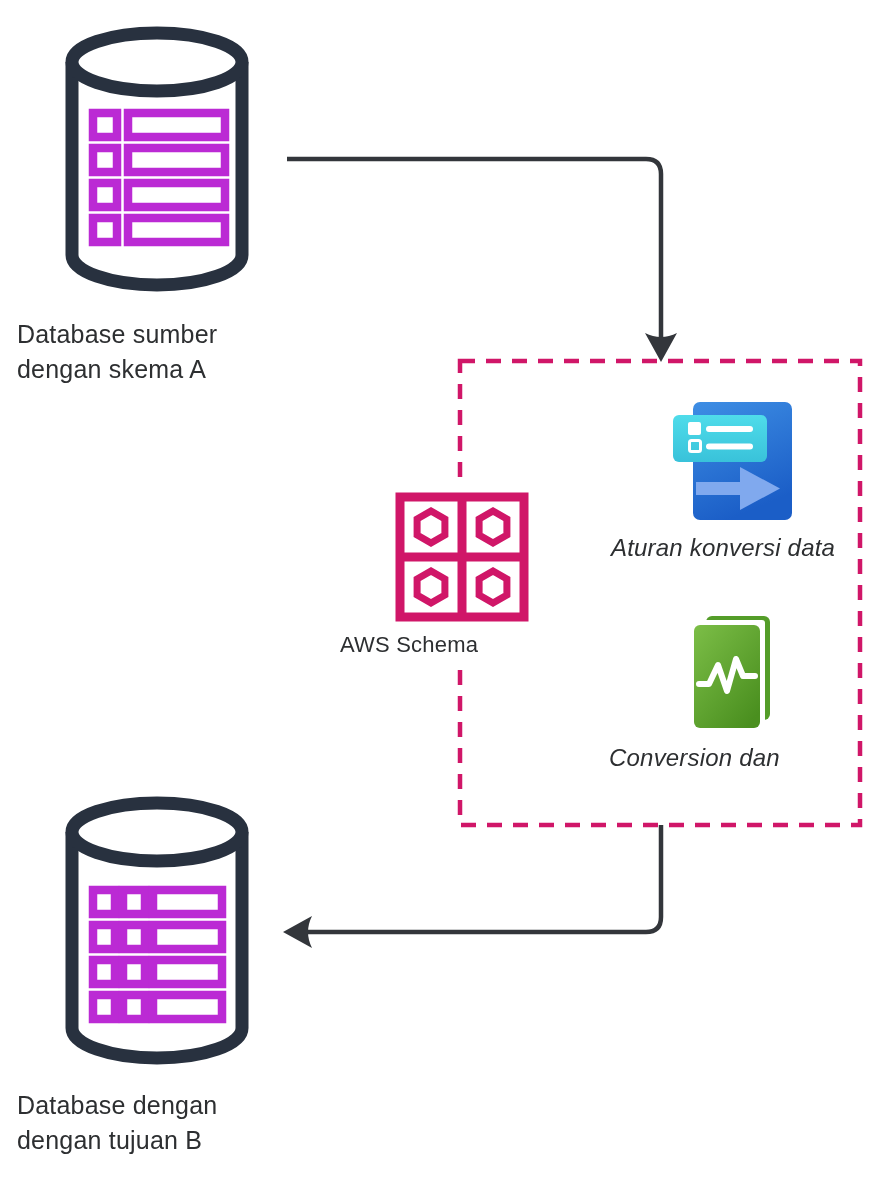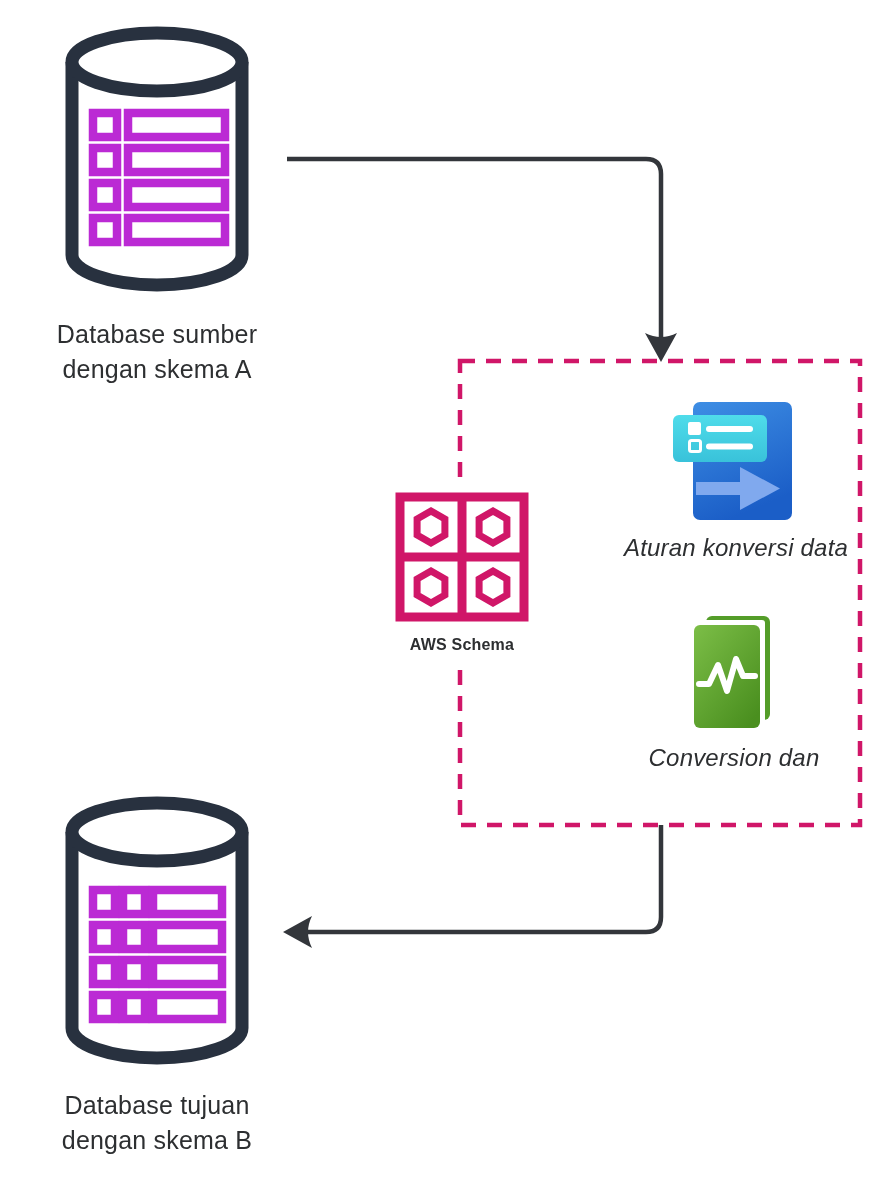--- a/index.html
+++ b/index.html
@@ -22,32 +22,30 @@
   html,body{width:896px;height:1184px;}
   body{
     background:var(--background);
     font-family:"Liberation Sans","DejaVu Sans",sans-serif;
     position:relative;
     overflow:hidden;
   }
   .abs{position:absolute;}
   .lbl{
     position:absolute;
-    text-align:center;
     color:var(--text);
     font-size:25px;
     line-height:35px;
     letter-spacing:0.2px;
   }
   .lbl-med{font-size:24px;line-height:33px;font-style:italic;}
   .lbl-sct{
-    font-size:16px;
+    font-size:22px;
     line-height:32px;
     background:var(--background); 
-    font-weight:bold;
   }
   svg{display:block;}
 </style>
 </head>
 <body>
 
 <svg class="abs" style="left:0;top:0;z-index:1" width="896" height="1184" viewBox="0 0 896 1184">
   <rect x="460" y="361" width="400" height="464" style="fill:none;stroke:var(--sct-pink);stroke-width:4.5;stroke-dasharray:15 11"></rect>
   <g>
     <path d="M287,159 H646 Q661,159 661,174 V340" style="fill:none;stroke:var(--arrow);stroke-width:4.5"></path>
@@ -152,15 +150,15 @@
 
 <div class="lbl lbl-med" style="left:611px;top:531px;width:250px;z-index:3">
   <div>Aturan konversi data</div>
 </div>
 
 <div class="lbl lbl-med" style="left:609px;top:741px;width:250px;z-index:3">
   <div>Conversion dan</div>
 </div>
 
 <div class="lbl" style="left:17px;top:1088px;width:280px;z-index:3">
-  <div>Database tujuan</div>
-  <div>dengan skema B</div>
+  <div>Database dengan</div>
+  <div>dengan tujuan B</div>
 </div>
 
 </body></html>

